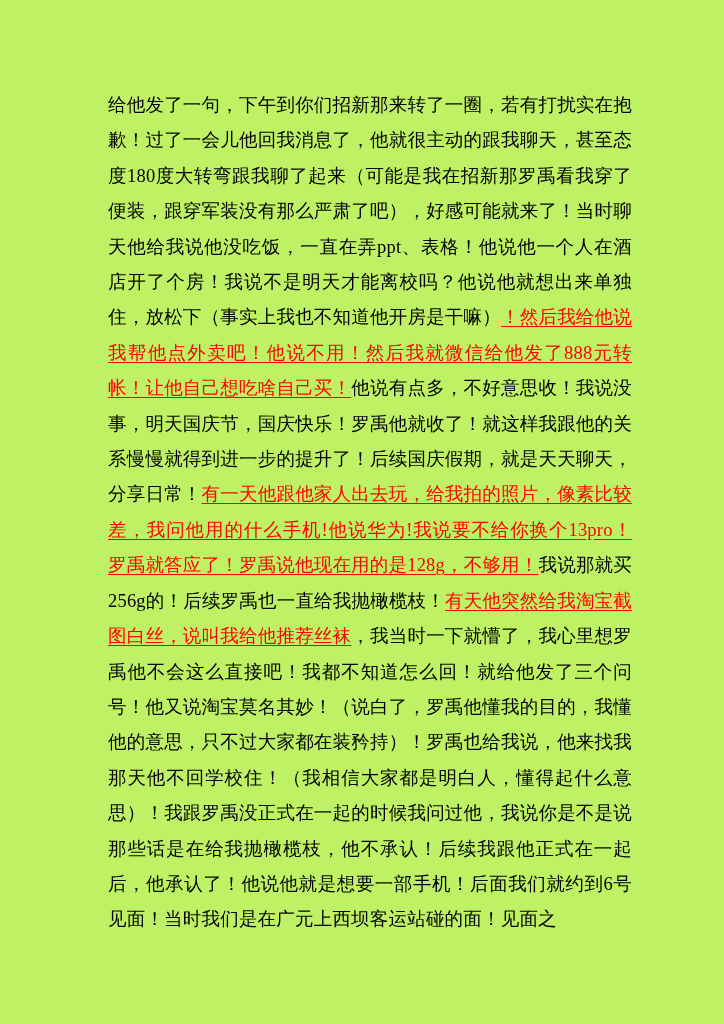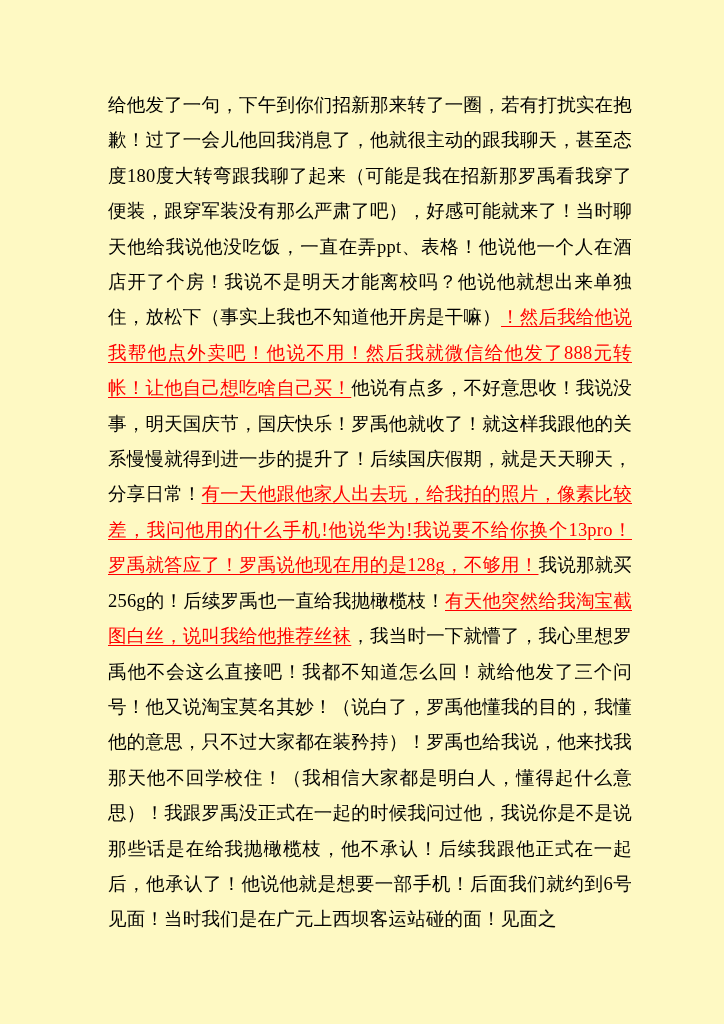--- a/index.html
+++ b/index.html
@@ -9,21 +9,21 @@
   }
   body {
     width: 724px;
     height: 1024px;
     font-family: "Liberation Serif", "DejaVu Serif", serif;
   }
   #page {
     position: relative;
     width: 724px;
     height: 1024px;
-    background: #fef9c3;
+    background: #bef264;
     box-sizing: border-box;
     padding: 88px 92px 0 108px;
     overflow: hidden;
   }
   #doc-body {
     font-size: 18.5px;
     line-height: 35.4px;
     color: #000000;
     text-align: justify;
     text-justify: inter-ideograph;

